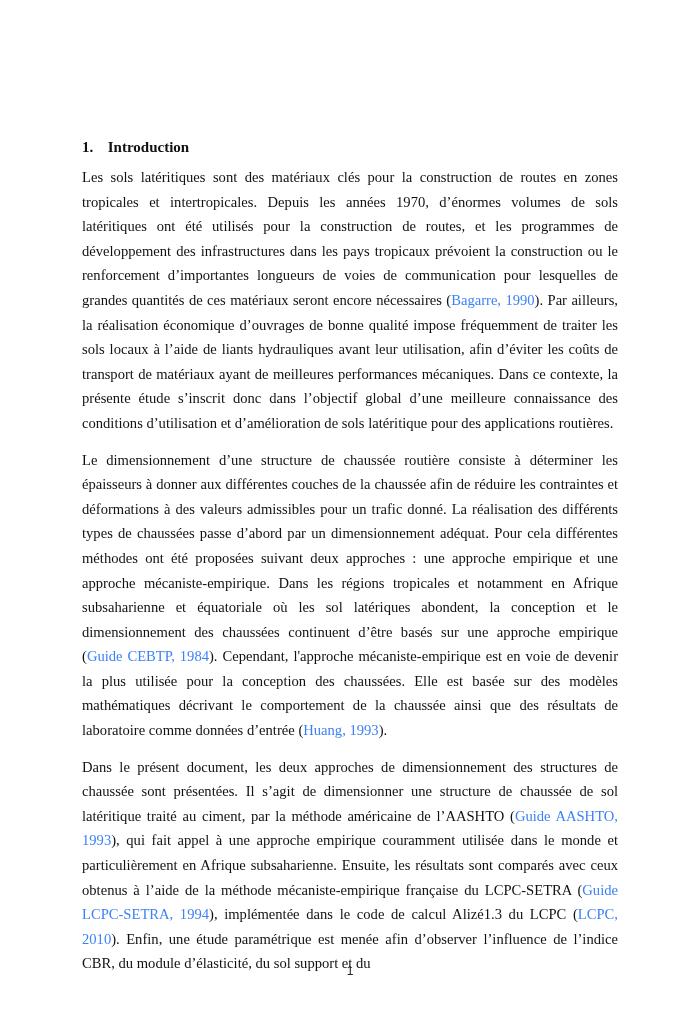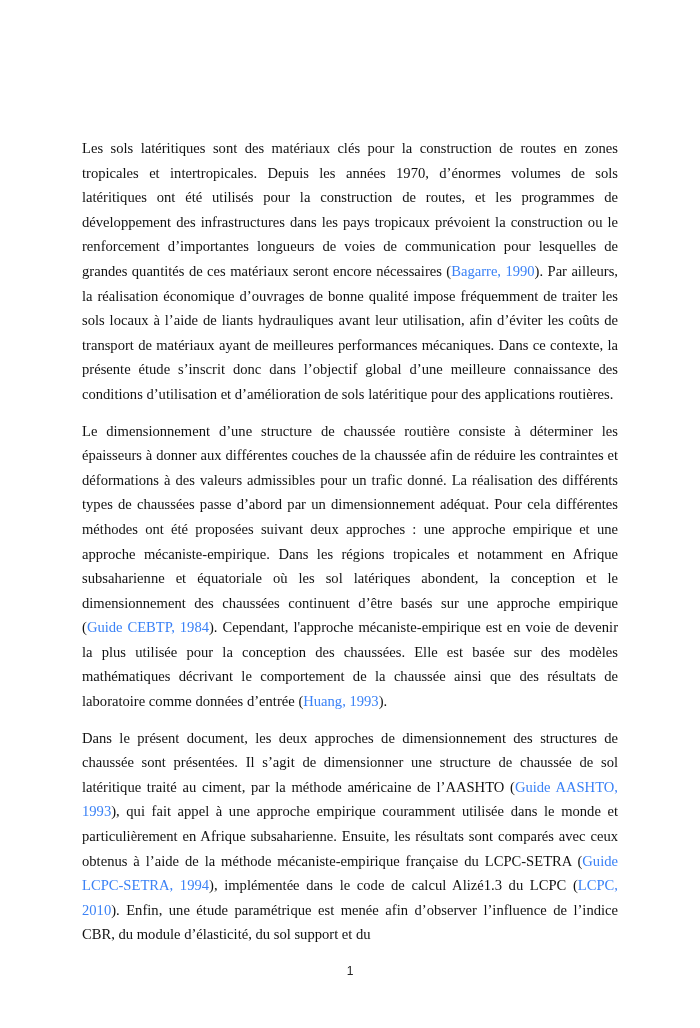--- a/index.html
+++ b/index.html
@@ -11,20 +11,24 @@
   p { margin:0 0 12px 0; font-size:14.6px; line-height:24.6px; text-align:justify; }
   p.last { margin-bottom:1px; }
   .cite { color:#3b82f6; }
   .page-number { position:absolute; top:964px; left:0; width:700px; text-align:center;
                  font-family:"Liberation Sans", "DejaVu Sans", sans-serif; font-size:12px; color:#222; }
 </style>
 </head>
 <body>
 
 <div class="page">
+  <div class="heading">
+    <span class="num">1.</span>
+    <span>Introduction</span>
+  </div>
 
   <p>
     <span>Les sols latéritiques sont des matériaux clés pour la construction de routes en zones tropicales et intertropicales. Depuis les années 1970, d’énormes volumes de sols latéritiques ont été utilisés pour la construction de routes, et les programmes de développement des infrastructures dans les pays tropicaux prévoient la construction ou le renforcement d’importantes longueurs de voies de communication pour lesquelles de grandes quantités de ces matériaux seront encore nécessaires (</span><span class="cite">Bagarre, 1990</span><span>). Par ailleurs, la réalisation économique d’ouvrages de bonne qualité impose fréquemment de traiter les sols locaux à l’aide de liants hydrauliques avant leur utilisation, afin d’éviter les coûts de transport de matériaux ayant de meilleures performances mécaniques. Dans ce contexte, la présente étude s’inscrit donc dans l’objectif global d’une meilleure connaissance des conditions d’utilisation et d’amélioration de sols latéritique pour des applications routières.</span>
   </p>
 
   <p>
     <span>Le dimensionnement d’une structure de chaussée routière consiste à déterminer les épaisseurs à donner aux différentes couches de la chaussée afin de réduire les contraintes et déformations à des valeurs admissibles pour un trafic donné.  La réalisation des différents types de chaussées passe d’abord par un dimensionnement adéquat. Pour cela différentes méthodes ont été proposées suivant deux approches : une approche empirique et une approche mécaniste-empirique. Dans les régions tropicales et notamment en Afrique subsaharienne et équatoriale où les sol latériques abondent, la conception et le dimensionnement des chaussées continuent d’être basés sur une approche empirique (</span><span class="cite">Guide CEBTP, 1984</span><span>). Cependant, l'approche mécaniste-empirique est en voie de devenir la plus utilisée pour la conception des chaussées. Elle est basée sur des modèles mathématiques décrivant le comportement de la chaussée ainsi que des résultats de laboratoire comme données d’entrée (</span><span class="cite">Huang, 1993</span><span>).</span>
   </p>
 
   <p class="last">

